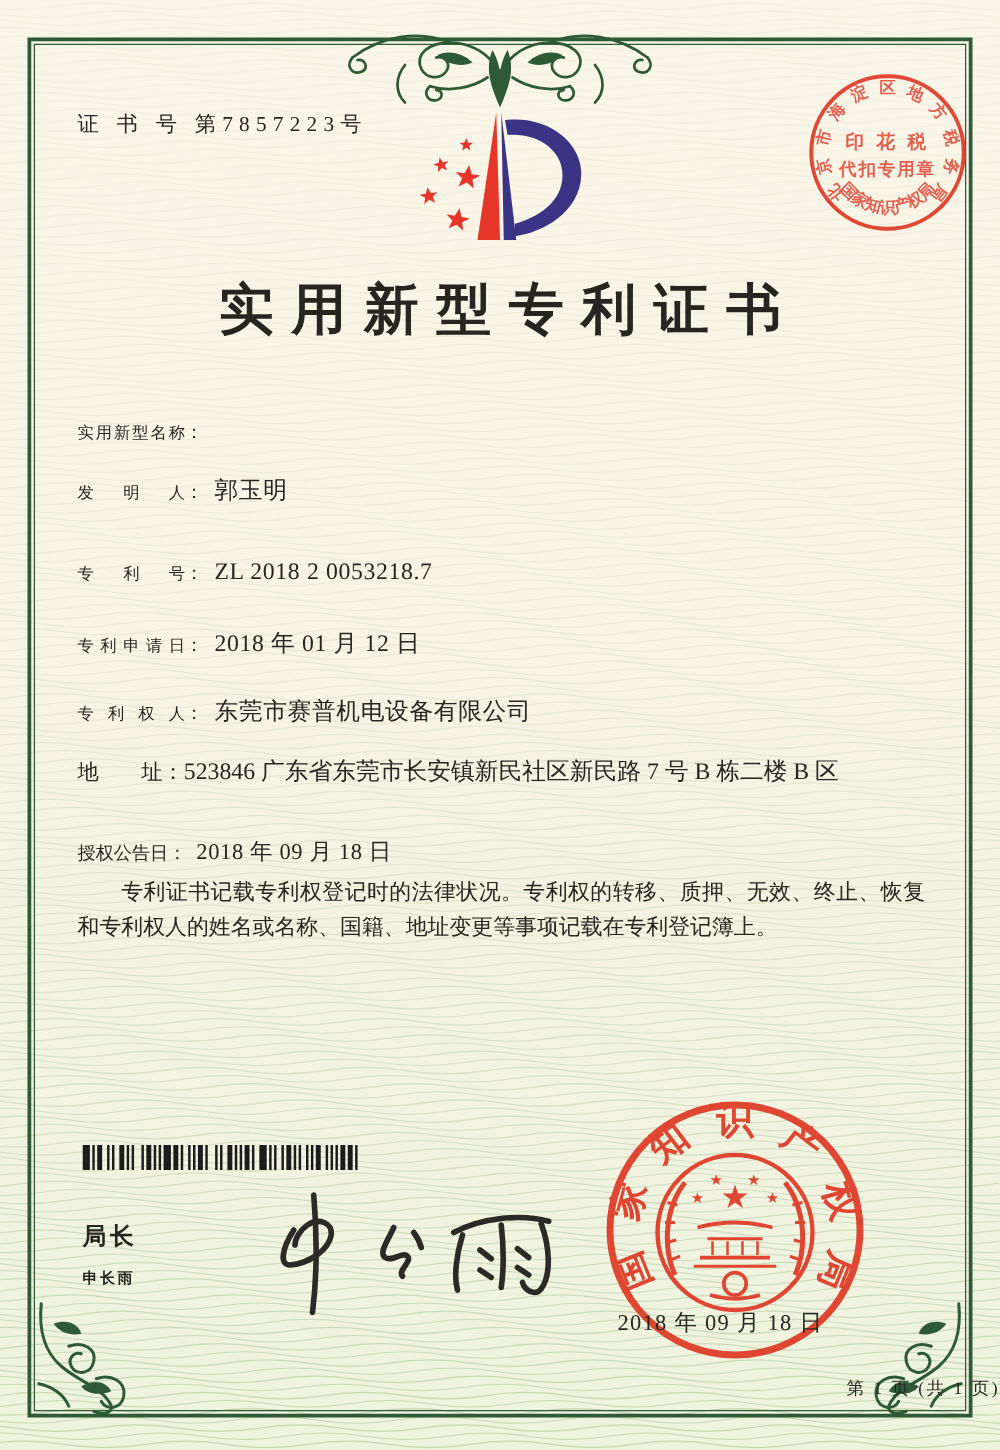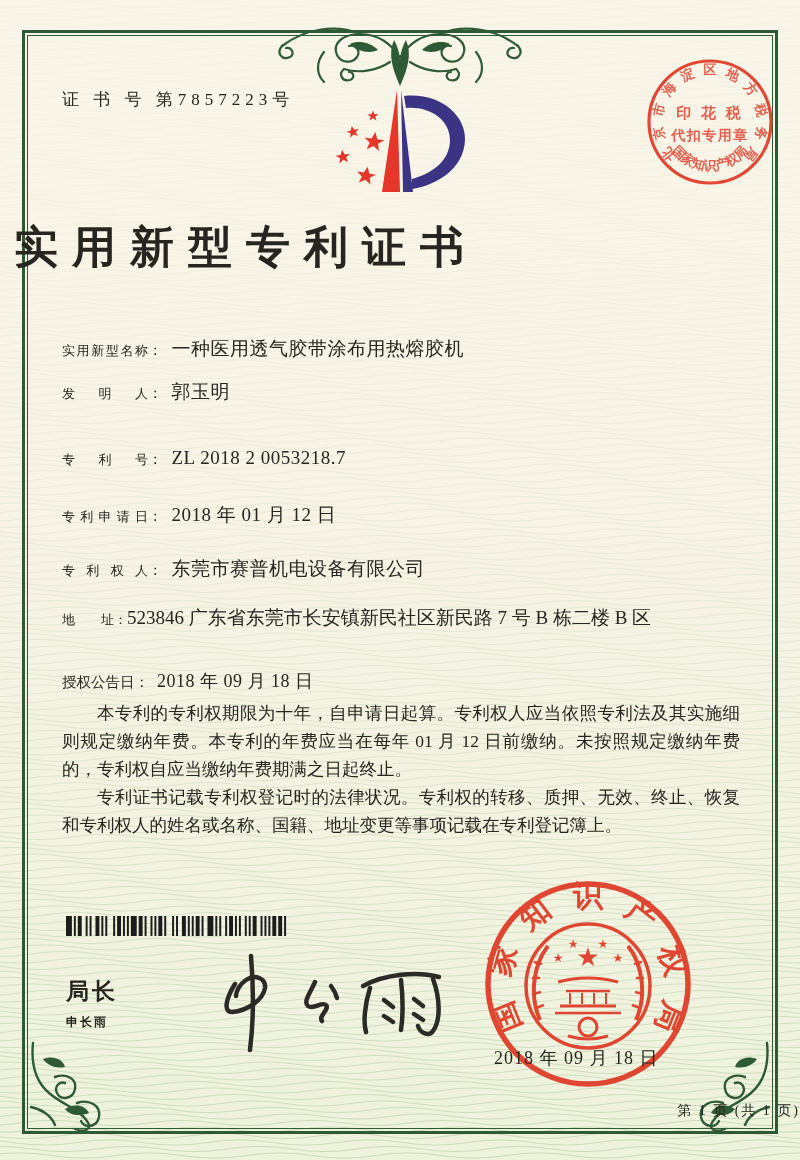--- a/index.html
+++ b/index.html
@@ -28,21 +28,21 @@
   .ornament-top{position:absolute;left:50%;top:6px;transform:translateX(-50%);z-index:2;}
   .ornament-corner{position:absolute;bottom:27px;z-index:2;}
   .ornament-corner.left{left:25px;}
   .ornament-corner.right{right:25px;transform:scaleX(-1);}
   .green-stroke{stroke:var(--border-green);fill:none;stroke-linecap:round;}
   .green-fill{fill:var(--border-green);stroke:none;}
 
   .cert-no{position:absolute;left:62px;top:88px;font-size:17px;letter-spacing:5px;z-index:3;}
 
   .doc-title{
-    position:absolute;top:218px;left:0;width:100%;
+    position:absolute;top:218px;left:0;width:100%;text-align:center;
     font-size:44px;font-weight:700;letter-spacing:14px;text-indent:14px;z-index:3;
   }
 
   #logo{position:absolute;left:320px;top:80px;z-index:3;}
   #tax-stamp{position:absolute;left:636px;top:48px;z-index:4;opacity:.92;}
   .stamp-text{fill:var(--stamp-red);font-family:"Liberation Serif",serif;font-weight:700;}
 
   .fields{position:absolute;left:62px;top:0;width:690px;z-index:3;}
   .field-row{position:absolute;display:flex;align-items:baseline;white-space:nowrap;}
   .field-label{
@@ -50,36 +50,36 @@
     text-align:justify;text-align-last:justify;
   }
   .field-colon{font-size:14.5px;}
   .field-value{font-size:19px;margin-left:9px;letter-spacing:.5px;}
   .row-name{top:336px;} .row-inventor{top:379px;} .row-patno{top:447px;}
   .row-filing{top:502px;} .row-patentee{top:556px;}
   .row-address{
     position:absolute;top:604px;width:616px;white-space:normal;
     padding-left:60px;text-indent:-60px;line-height:28px;font-size:19px;
   }
-  .addr-label{font-size:13px;letter-spacing:0;}
+  .addr-label{font-size:17px;letter-spacing:0;}
   .addr-value{font-size:19px;}
   .row-grant{top:669px;width:690px;}
   .grant-label{font-size:14.5px;}
   .grant-value{font-size:18px;margin-left:8px;letter-spacing:.5px;}
   .grant-no{position:absolute;left:398px;top:0;display:flex;align-items:baseline;}
 
   .body-text{
     position:absolute;left:62px;top:699px;width:678px;z-index:3;
     font-size:17.5px;line-height:28px;text-align:justify;
   }
   .body-text p{text-indent:2em;}
 
   #barcode{position:absolute;left:66px;top:916px;z-index:3;}
 
-  .director-title{position:absolute;left:66px;top:976px;font-size:23px;letter-spacing:3px;z-index:3;font-weight:600;}
+  .director-title{position:absolute;left:66px;top:976px;font-size:19px;letter-spacing:3px;z-index:3;font-weight:600;}
   .director-name{position:absolute;left:66px;top:1014px;font-size:12px;letter-spacing:2px;z-index:3;font-weight:700;}
   #signature{position:absolute;left:205px;top:950px;z-index:4;}
   .sig-stroke{stroke:#2c2a26;fill:none;stroke-linecap:round;stroke-linejoin:round;}
 
   #seal{position:absolute;left:482px;top:878px;z-index:3;opacity:.93;}
   .seal-red-stroke{stroke:var(--seal-red);fill:none;}
   .seal-red-fill{fill:var(--seal-red);}
   .seal-text{fill:var(--seal-red);font-family:"Liberation Serif",serif;font-weight:700;}
   .seal-date{position:absolute;left:494px;top:1046px;font-size:18px;letter-spacing:1px;z-index:5;}
 
@@ -369,21 +369,20 @@
     <text x="0" y="-4" text-anchor="middle" class="stamp-text" font-size="15" letter-spacing="3">印 花 税</text>
     <text x="0" y="18" text-anchor="middle" class="stamp-text" font-size="14" letter-spacing="1.5">代扣专用章</text>
   </svg>
 
   <div class="doc-title">实用新型专利证书</div>
 
   <div class="fields">
     <div class="field-row row-name">
       <span class="field-label">实用新型名称</span>
         <span class="field-colon">：</span>
-      <span class="field-value">一种医用透气胶带涂布用热熔胶机</span>
     </div>
     <div class="field-row row-inventor">
       <span class="field-label">发明人</span>
         <span class="field-colon">：</span>
       <span class="field-value">郭玉明</span>
     </div>
     <div class="field-row row-patno">
       <span class="field-label">专利号</span>
         <span class="field-colon">：</span>
       <span class="field-value">ZL 2018 2 0053218.7</span>
@@ -401,21 +400,20 @@
     <div class="row-address">
       <span class="addr-label">地　　址：</span><span class="addr-value">523846 广东省东莞市长安镇新民社区新民路 7 号 B 栋二楼 B 区</span>
     </div>
     <div class="field-row row-grant">
       <span class="grant-label">授权公告日：</span>
       <span class="grant-value">2018 年 09 月 18 日</span>
     </div>
   </div>
 
   <div class="body-text">
-    <p>本专利的专利权期限为十年，自申请日起算。专利权人应当依照专利法及其实施细则规定缴纳年费。本专利的年费应当在每年 01 月 12 日前缴纳。未按照规定缴纳年费的，专利权自应当缴纳年费期满之日起终止。</p>
     <p>专利证书记载专利权登记时的法律状况。专利权的转移、质押、无效、终止、恢复和专利权人的姓名或名称、国籍、地址变更等事项记载在专利登记簿上。</p>
   </div>
 
   <svg id="barcode" width="224" height="20">
       <rect x="0.00" y="0" width="5.89" height="20" fill="#1c1c1c"></rect>
       <rect x="7.86" y="0" width="1.96" height="20" fill="#1c1c1c"></rect>
       <rect x="11.79" y="0" width="3.93" height="20" fill="#1c1c1c"></rect>
       <rect x="19.65" y="0" width="1.96" height="20" fill="#1c1c1c"></rect>
       <rect x="23.58" y="0" width="1.96" height="20" fill="#1c1c1c"></rect>
       <rect x="29.47" y="0" width="3.93" height="20" fill="#1c1c1c"></rect>

